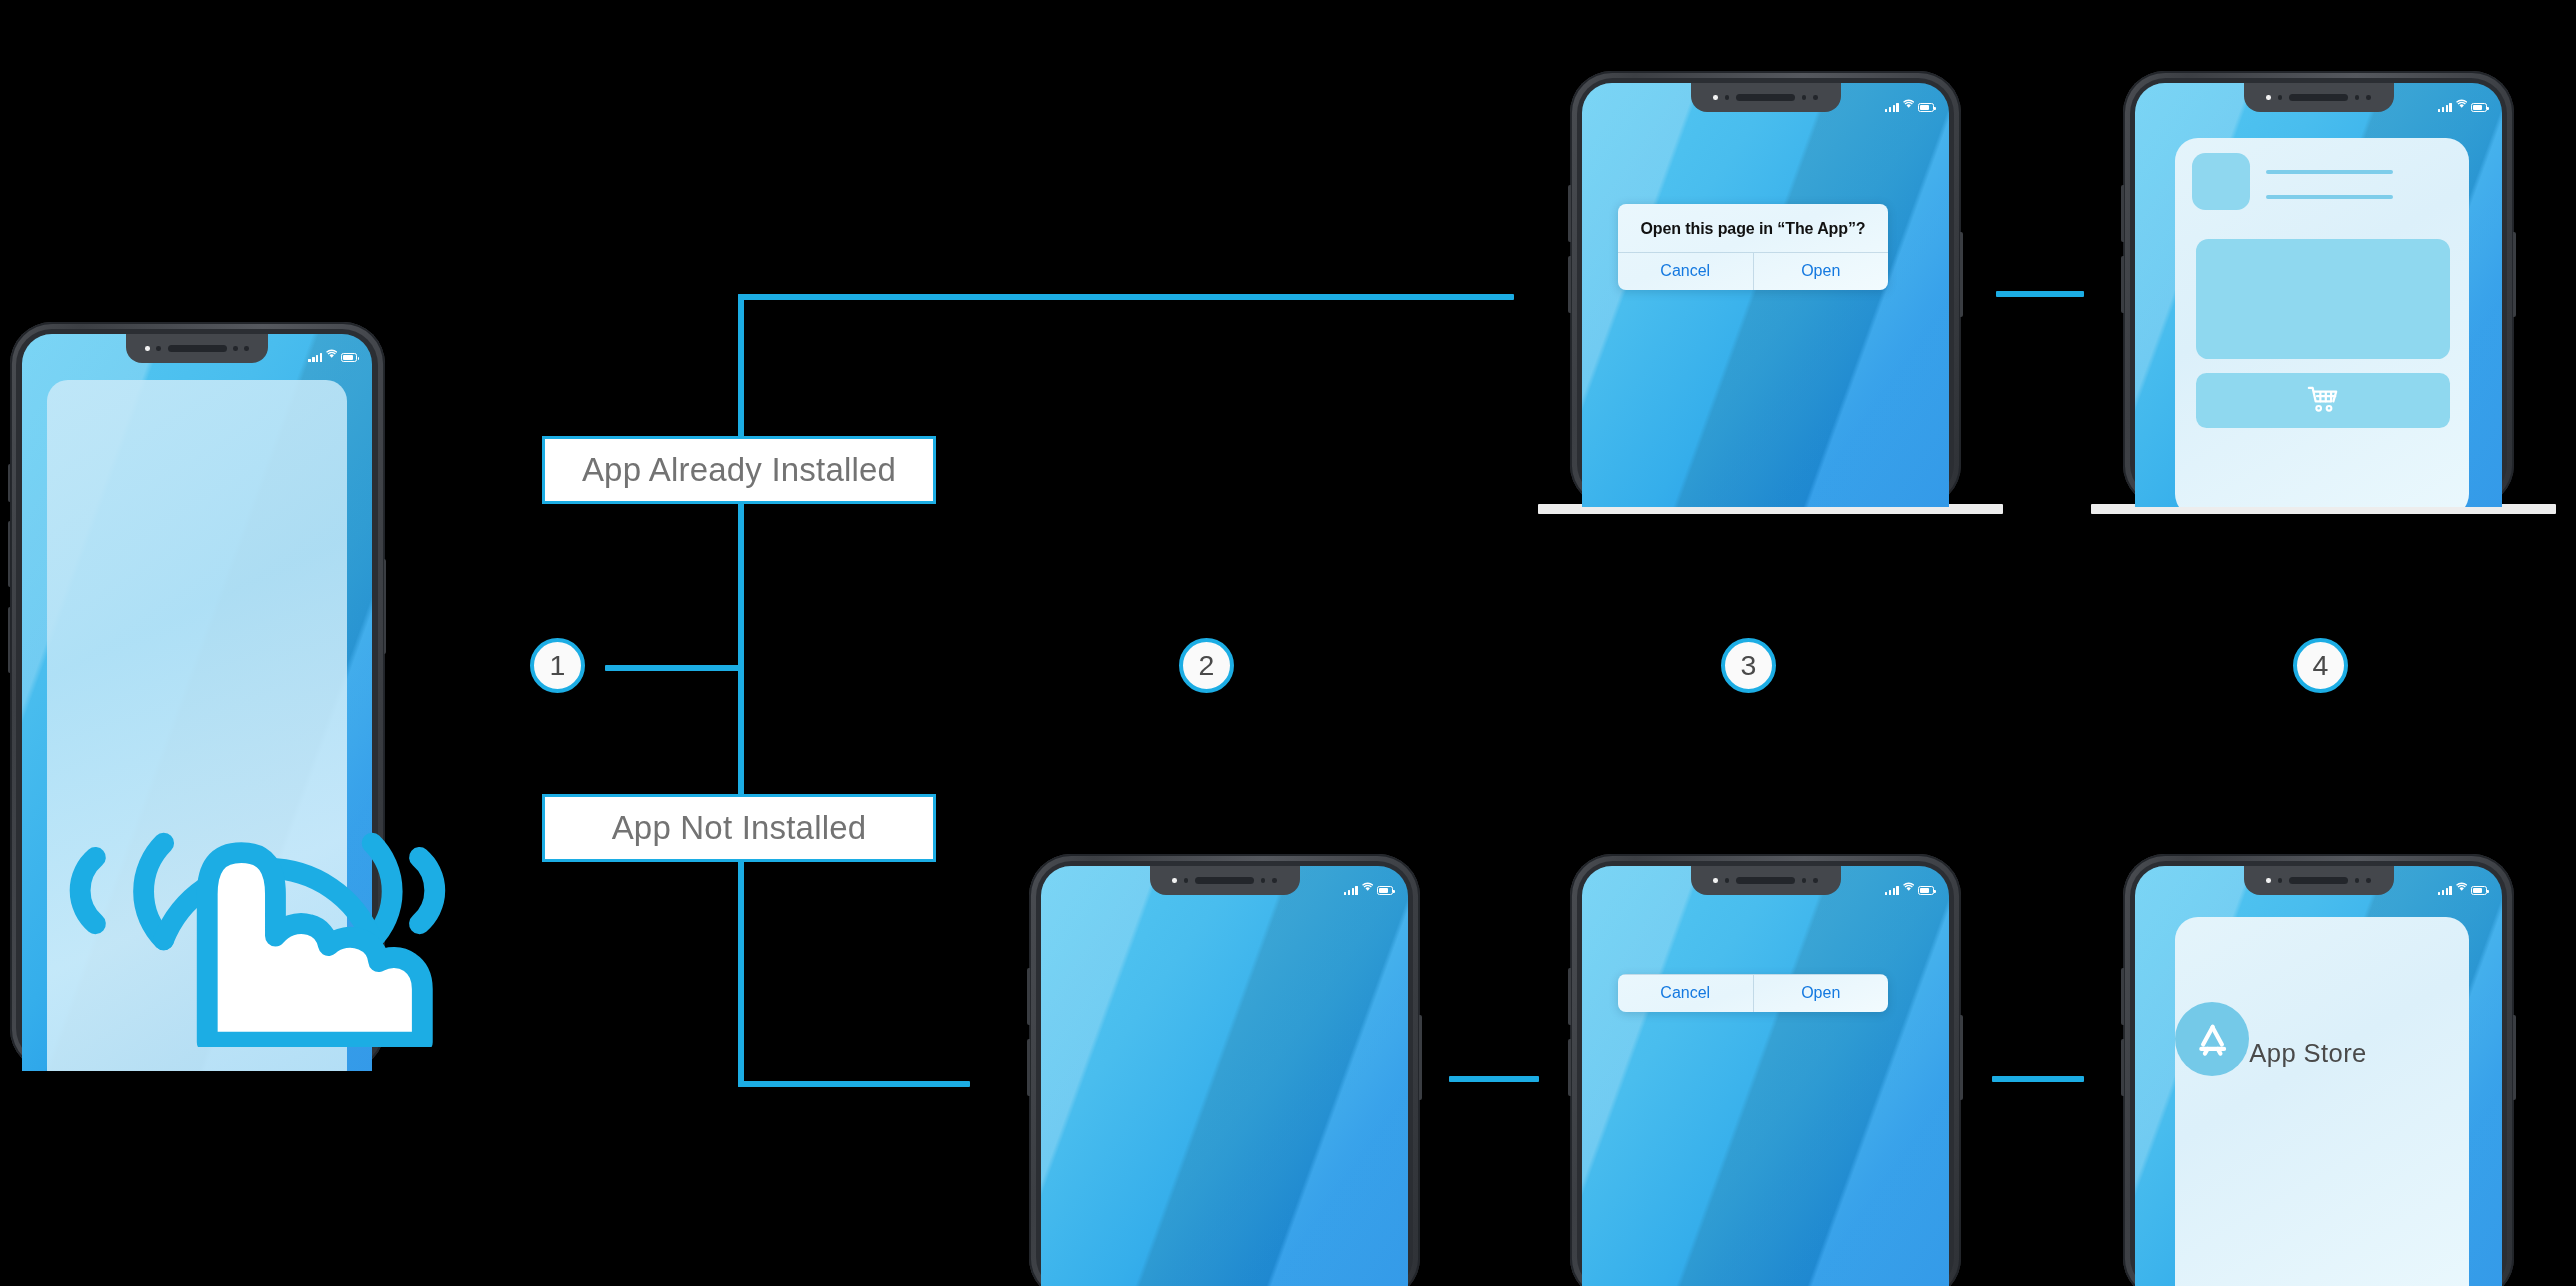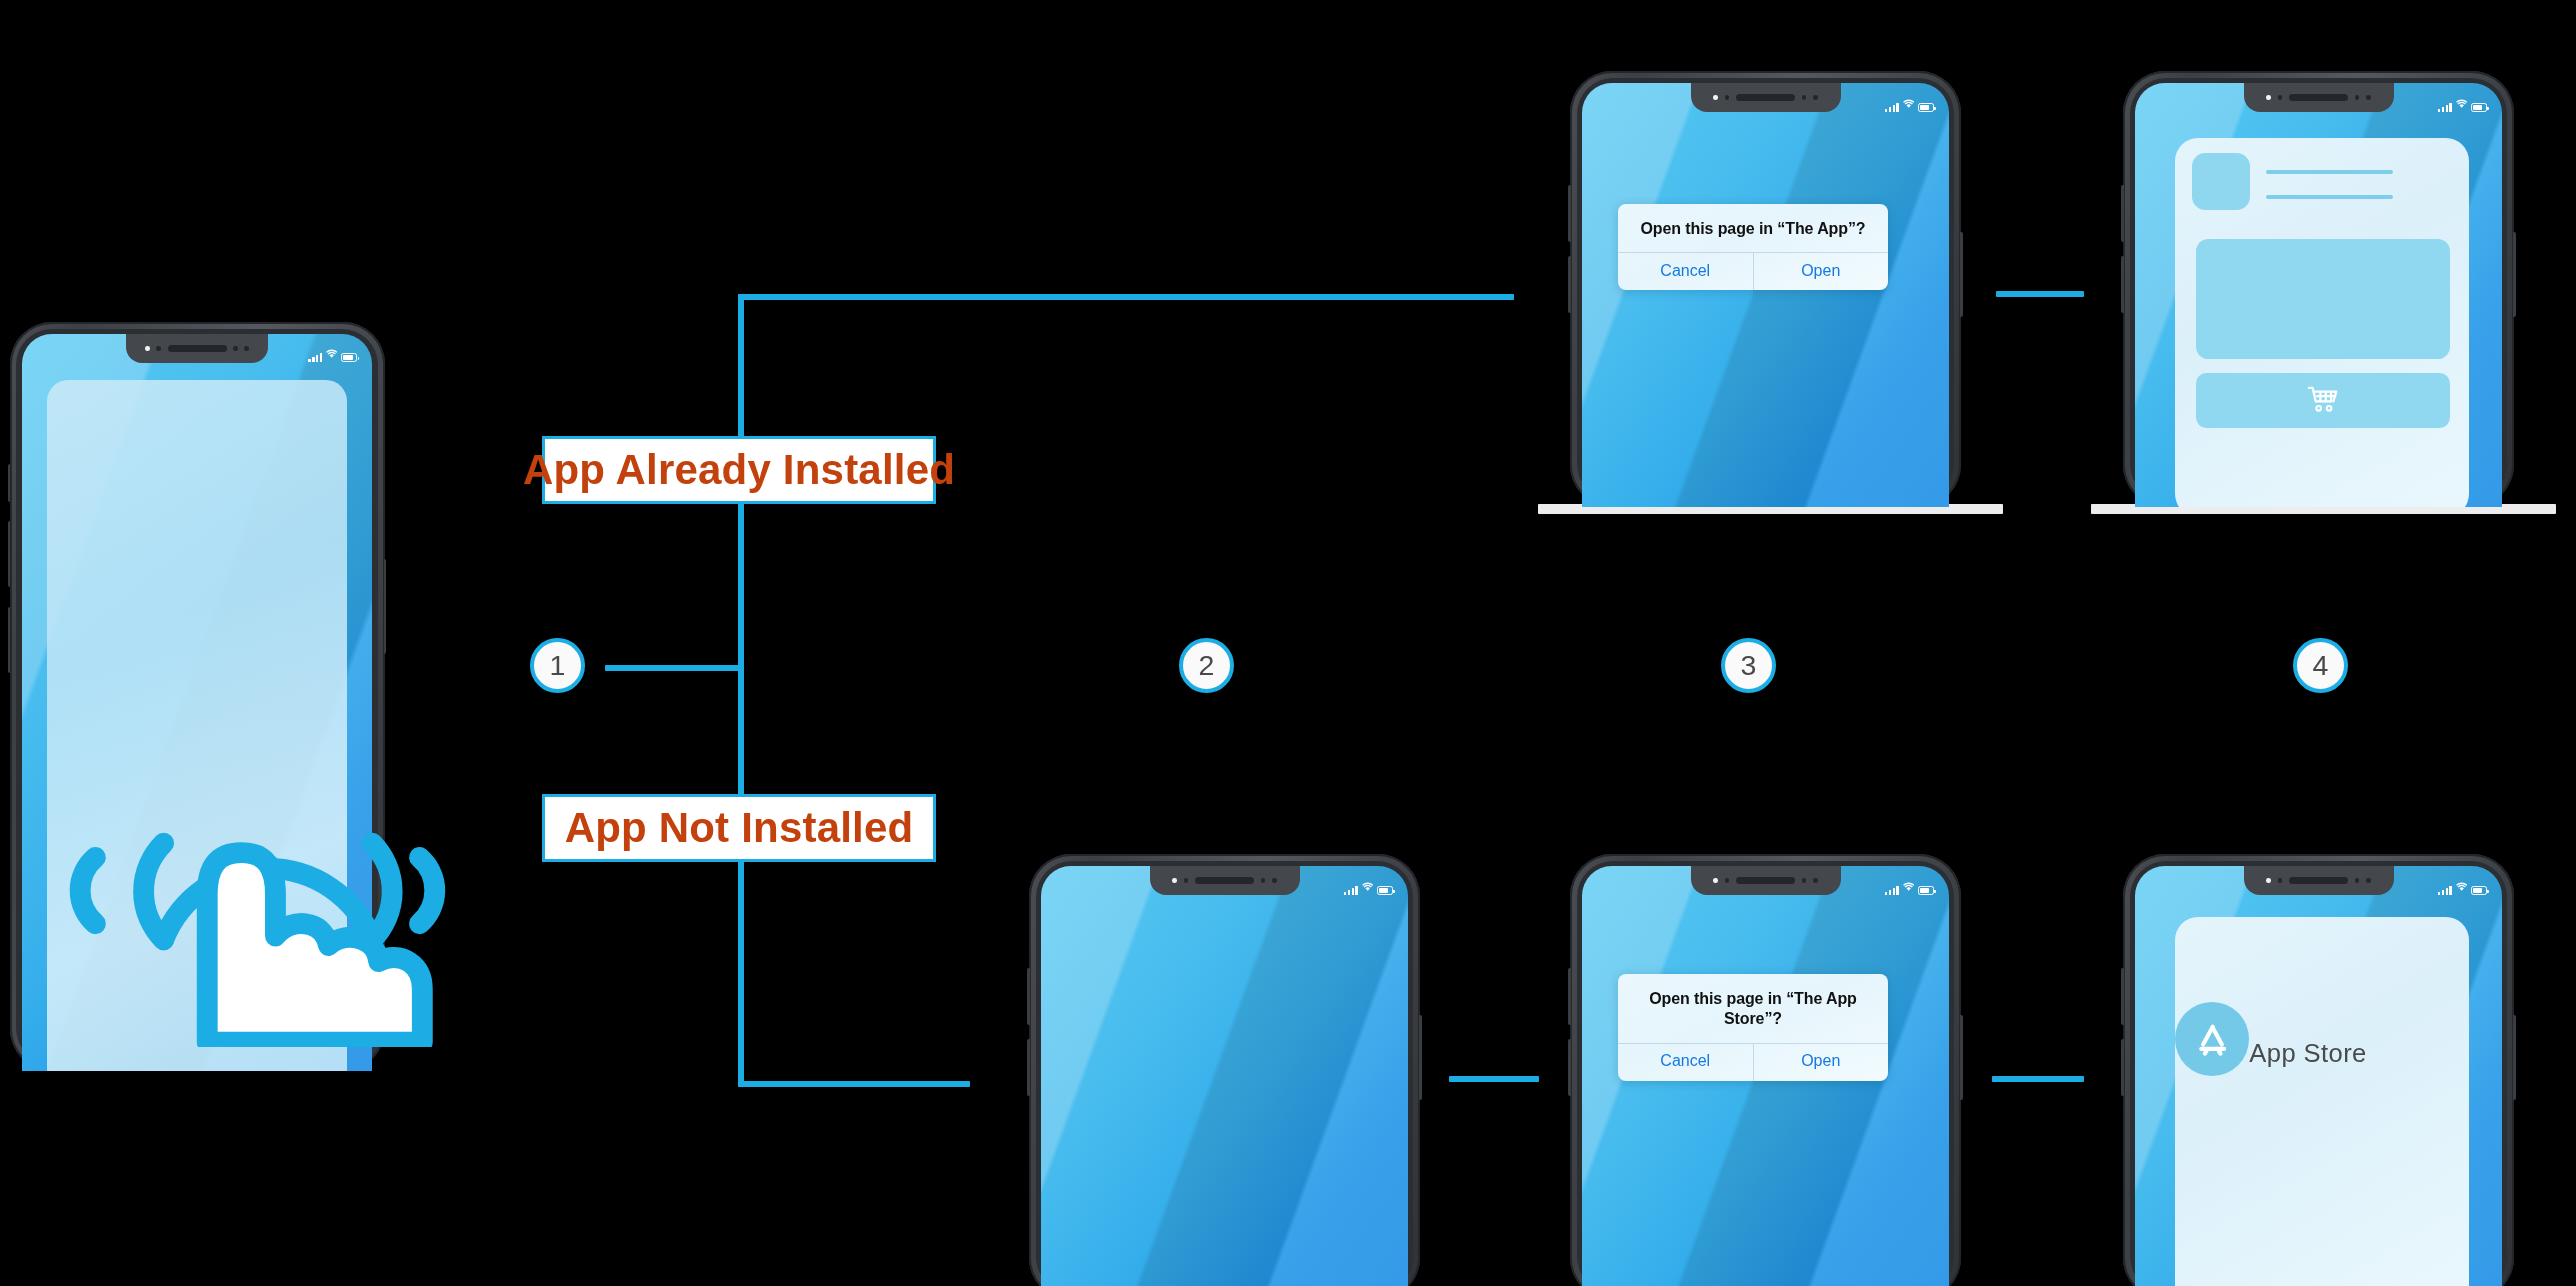--- a/index.html
+++ b/index.html
@@ -10,22 +10,22 @@
   #stage{position:relative;width:2576px;height:1286px;background:#000;}
 
   
   .hline{position:absolute;background:#1CADE4;height:5.7px;border-radius:0.9px;}
   .vline{position:absolute;background:#1CADE4;width:5.7px;border-radius:0.9px;}
 
   
   .label-box{position:absolute;background:#FFFFFF;border:3.8px solid #1CADE4;
              display:flex;align-items:center;justify-content:center;
              box-sizing:border-box;}
-  .label-box .txt{color:#c2410c;font-size:42px;letter-spacing:0.2px;
-                  white-space:nowrap;font-weight:700;}
+  .label-box .txt{color:#737373;font-size:33px;letter-spacing:0.2px;
+                  white-space:nowrap;font-weight:400;}
 
   
   .step{position:absolute;width:55px;height:55px;border-radius:50%;
         background:#FAFAFA;border:4.7px solid #1CADE4;
         display:flex;align-items:center;justify-content:center;
         box-sizing:border-box;z-index:6;}
   .step .n{color:#4A4A4A;font-size:28.5px;line-height:1;font-weight:400;}
 
   
   .phone{position:absolute;}
@@ -364,23 +364,20 @@
               <path d="M1.9 5.1 3 6.3a5.9 5.9 0 0 1 8 0l1.1-1.2a7.5 7.5 0 0 0-10.2 0Z" fill="#fff"></path>
               <path d="M.1 3.1 1.2 4.3a8.6 8.6 0 0 1 11.6 0l1.1-1.2a10.2 10.2 0 0 0-13.8 0Z" fill="#fff"></path>
             </svg>
         </span>
         <span class="batt">
             <i></i>
           </span>
       </div>
     </div>
     <div class="alert" style="left:48px; top:120px; width:270px;">
-      <div class="a-body">
-        <div class="a-title">Open this page in “The App Store”?</div>
-      </div>
       <div class="a-actions">
         <div class="a-btn">Cancel</div>
         <div class="a-btn">Open</div>
       </div>
     </div>
   </div>
 
   <div class="phone" style="left:2123px; top:854px; width:391px; height:446px;">
     <div class="body"></div>
     <div class="btn-l" style="top:114px;height:57px;"></div>

